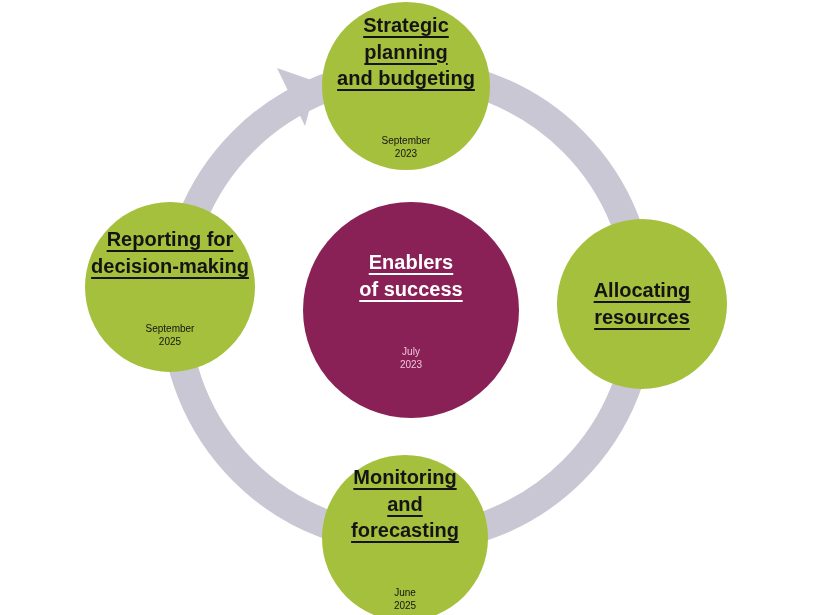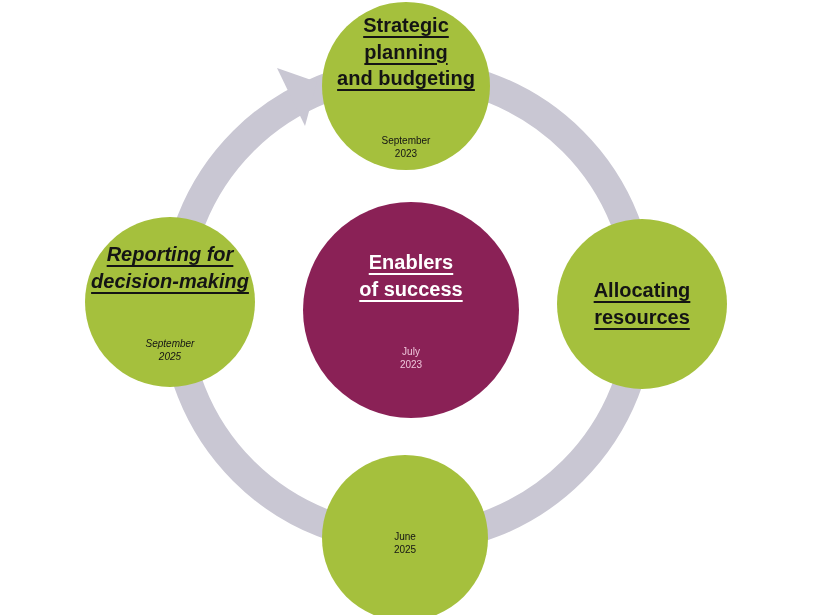--- a/index.html
+++ b/index.html
@@ -71,21 +71,21 @@
     margin-top: 9px;
     white-space: pre-line;
     color: var(--stage-text, #141414);
   }
   .center-circle .date {
     color: var(--center-date-text, #eec5da);
   }
   .stage-top    { left: 322px; top: 2px;   width: 168px; height: 168px; }
   .stage-right  { left: 557px; top: 219px; width: 170px; height: 170px; }
   .stage-bottom { left: 322px; top: 455px; width: 166px; height: 166px; }
-  .stage-left   { left: 85px;  top: 217px; width: 170px; height: 170px; font-style: italic; }
+  .stage-left   { left: 85px;  top: 202px; width: 170px; height: 170px; }
   .center-pos   { left: 303px; top: 202px; width: 216px; height: 216px; }
 </style>
 </head>
 <body>
 
 <div class="canvas">
 
   <svg class="arrow-svg" viewBox="0 0 820 615" aria-hidden="true">
     <circle class="ring" cx="408" cy="306" r="233"></circle>
     <polygon class="head" points="277,68 317,82 305,126"></polygon>
@@ -98,20 +98,23 @@
     <div class="date">September
 2023</div>
   </div>
 
   <div class="circle stage stage-right">
     <div class="title">Allocating
 resources</div>
   </div>
 
   <div class="circle stage stage-bottom">
+    <div class="title">Monitoring
+and
+forecasting</div>
     <div class="date">June
 2025</div>
   </div>
 
   <div class="circle stage stage-left">
     <div class="title">Reporting for
 decision-making</div>
     <div class="date">September
 2025</div>
   </div>

